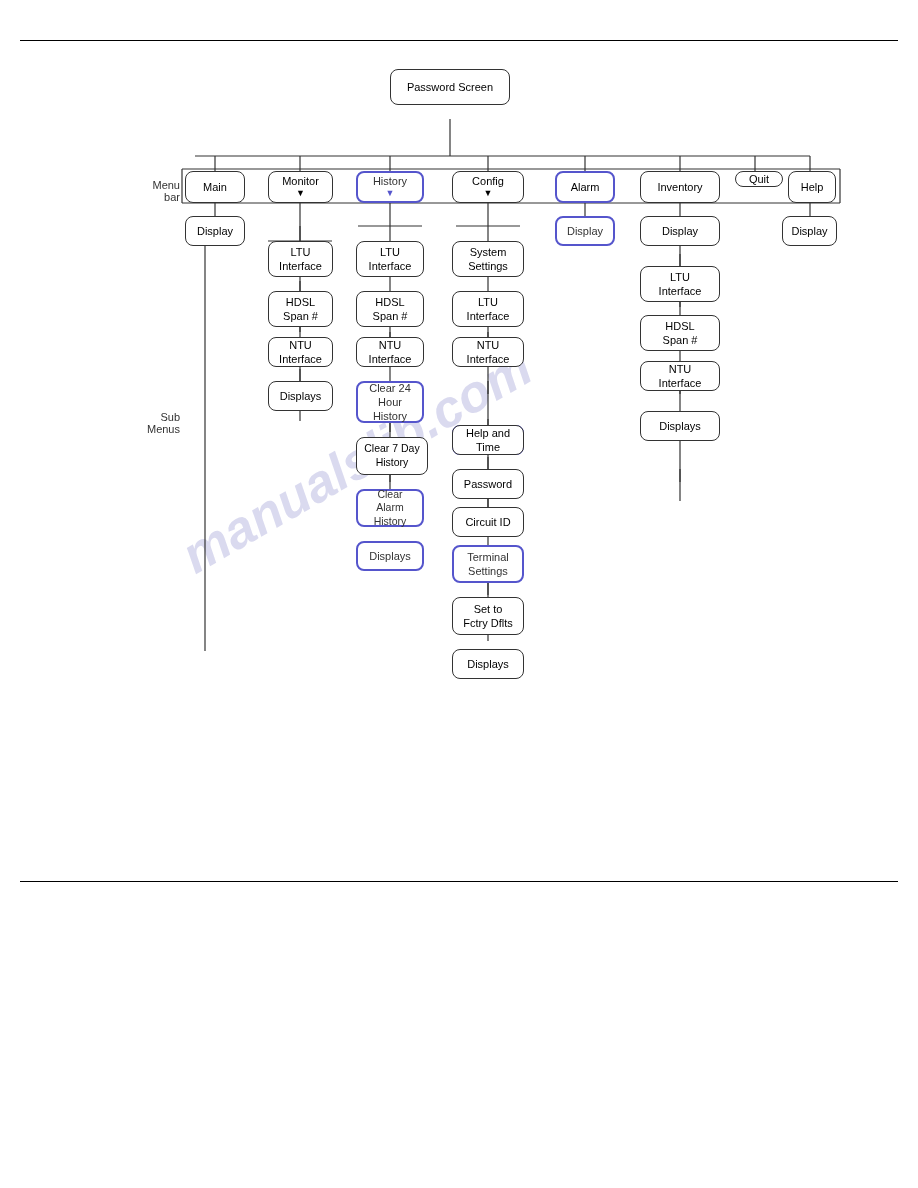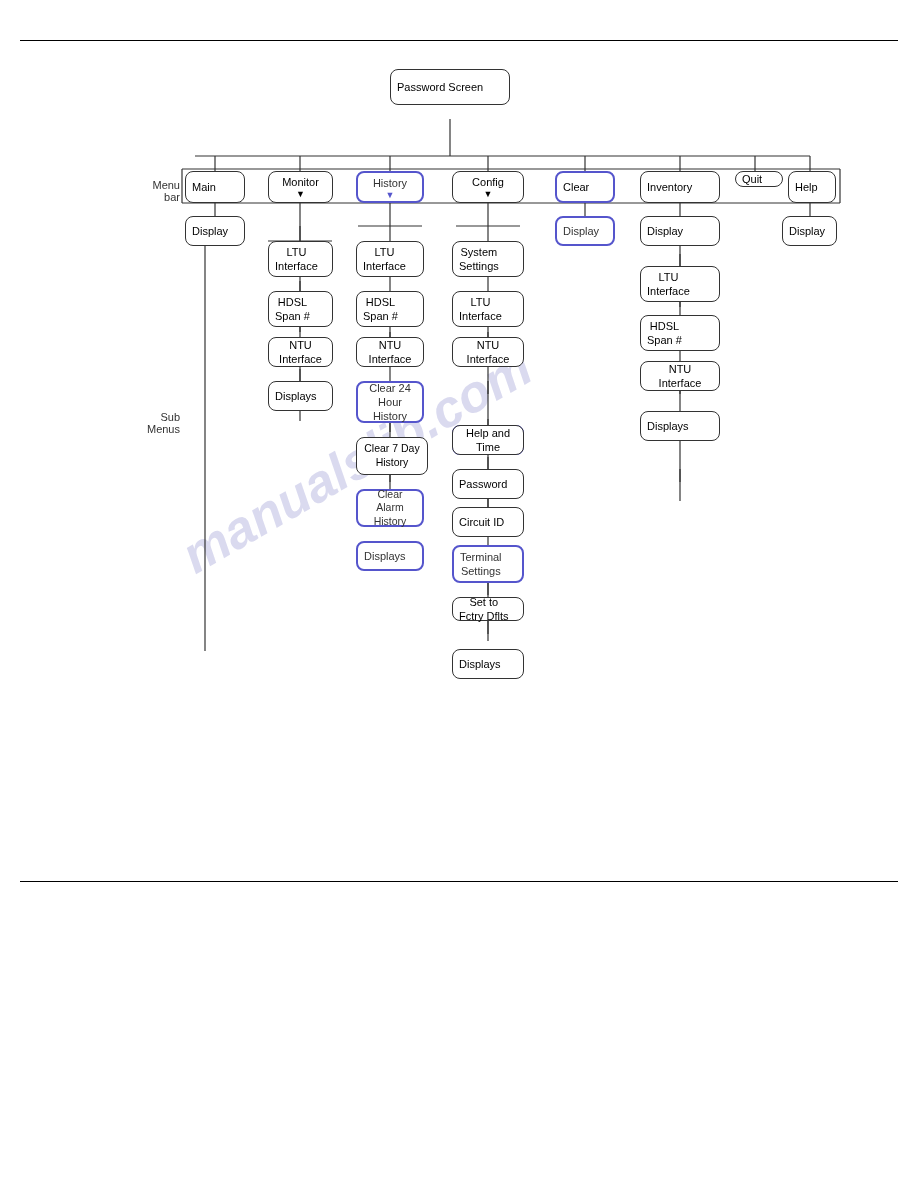--- a/index.html
+++ b/index.html
@@ -38,20 +38,21 @@
     }
 
     .node {
       position: absolute;
       border: 1.5px solid #333;
       border-radius: 8px;
       background: #fff;
       text-align: center;
       display: flex;
       align-items: center;
+      justify-content: center;
       padding: 3px 6px;
       font-size: 11px;
       line-height: 1.3;
     }
 
     .node.highlighted {
       border-color: #5555cc;
       border-width: 2px;
       color: #333;
     }
@@ -211,21 +212,21 @@
       <span>History</span>
       <span style="font-size:9px; color:#5555cc;">▼</span>
     </div>
 
     <div class="node" style="left:432px; top:120px; width:72px; height:32px; display:flex; flex-direction:column;">
       <span>Config</span>
       <span style="font-size:9px;">▼</span>
     </div>
 
     <div class="node" style="left:535px; top:120px; width:60px; height:32px; border: 2px solid #5555cc;">
-      <span>Clear</span>
+      <span>Alarm</span>
     </div>
 
     <div class="node" style="left:620px; top:120px; width:80px; height:32px;">
       <span>Inventory</span>
     </div>
 
     <div class="node" style="left:715px; top:120px; width:48px; height:16px;">
       <span>Quit</span>
     </div>
 
@@ -309,21 +310,21 @@
     <div class="node" style="left:432px; top:418px; width:72px; height:30px;">
       <span>Password</span>
     </div>
     <div class="node" style="left:432px; top:456px; width:72px; height:30px;">
       <span>Circuit ID</span>
     </div>
     <div class="node highlighted" style="left:432px; top:494px; width:72px; height:38px; border-color:#5555cc; border-width:2px;">
       <span style="white-space:pre-line;">Terminal
 Settings</span>
     </div>
-    <div class="node" style="left:432px; top:546px; width:72px; height:24px;">
+    <div class="node" style="left:432px; top:546px; width:72px; height:38px;">
       <span style="white-space:pre-line;">Set to
 Fctry Dflts</span>
     </div>
     <div class="node" style="left:432px; top:598px; width:72px; height:30px;">
       <span>Displays</span>
     </div>
 
     <div class="node highlighted" style="left:535px; top:165px; width:60px; height:30px; border-color:#5555cc; border-width:2px;">
       <span>Display</span>
     </div>

